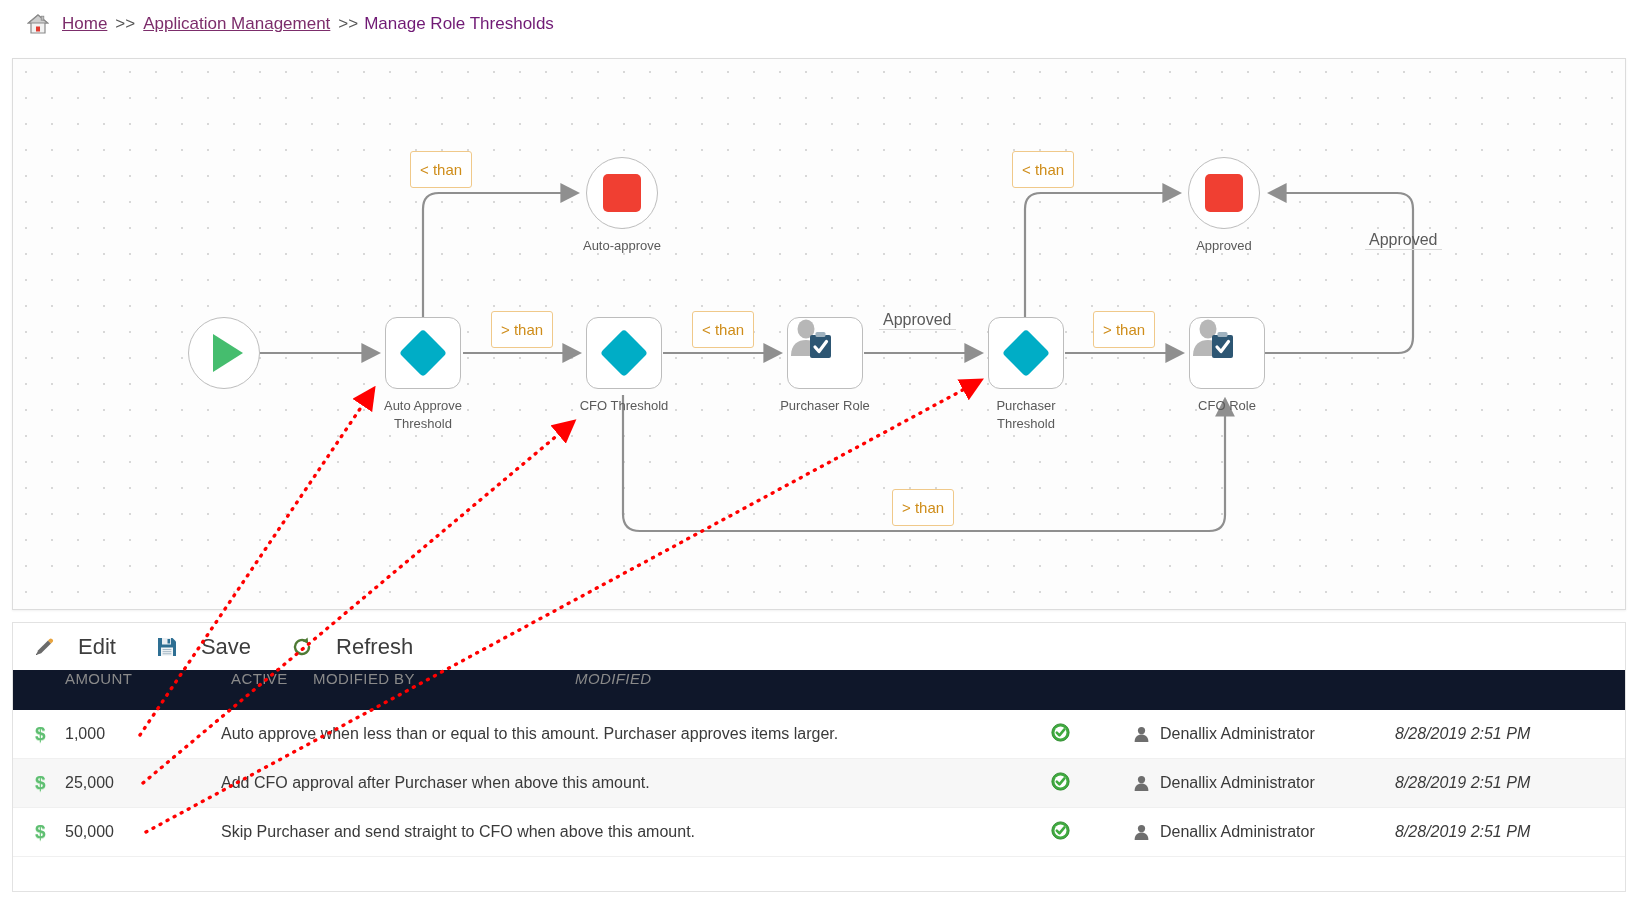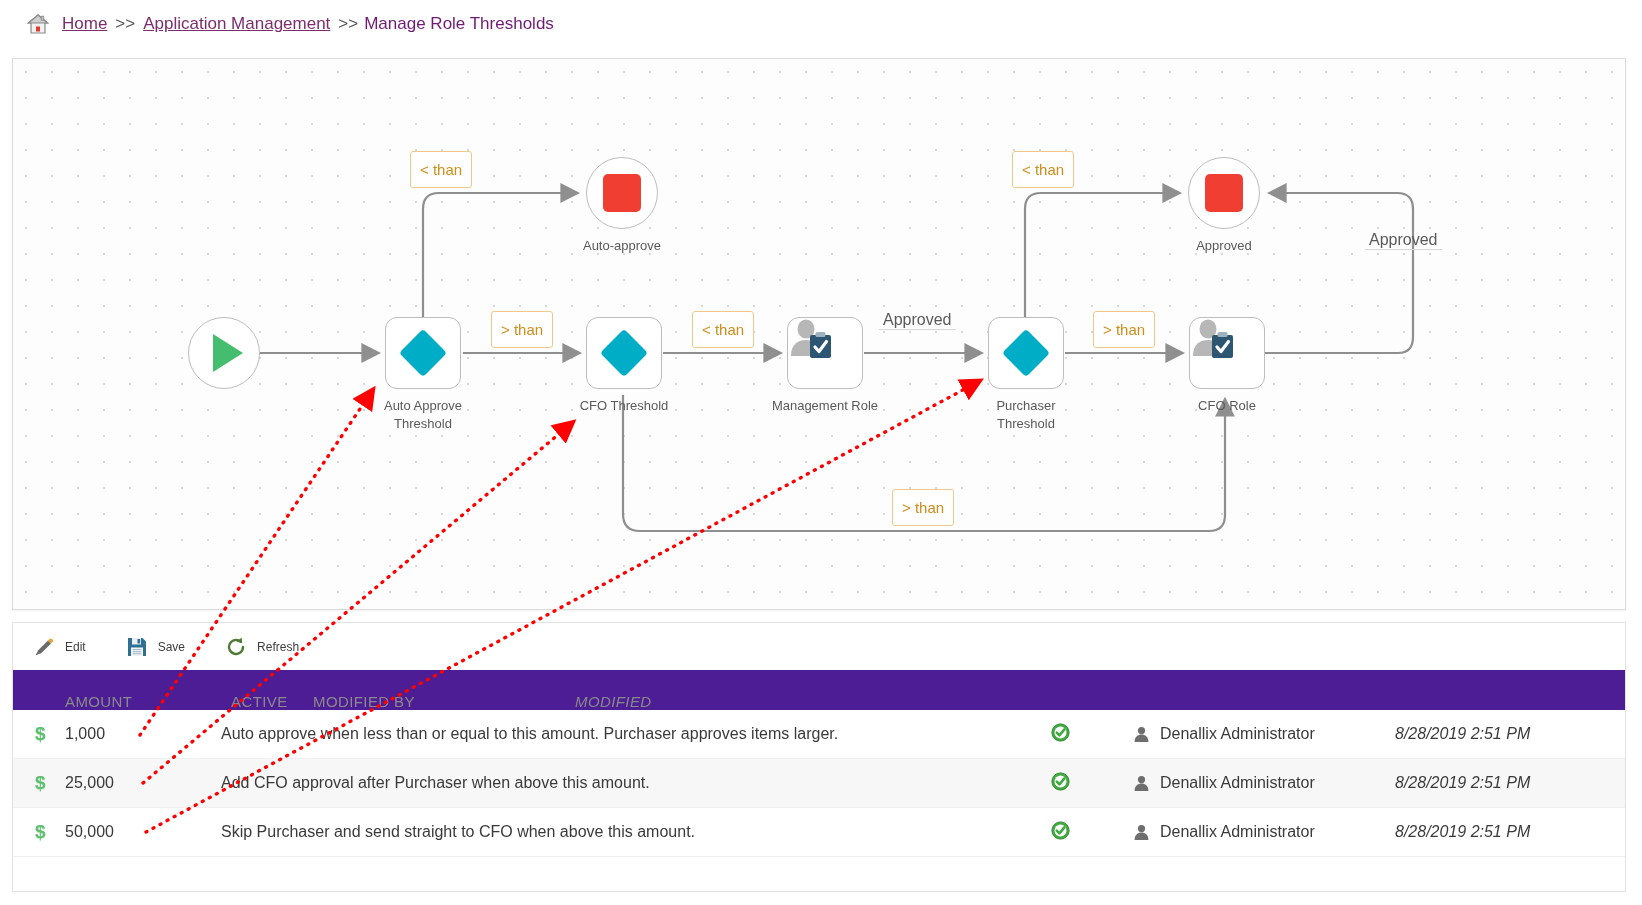--- a/index.html
+++ b/index.html
@@ -126,43 +126,43 @@
     border: 1px solid #e2e2e2;
     border-bottom: none;
     box-sizing: border-box;
     display: flex;
     align-items: center;
     padding-left: 20px;
   }
   .tb-btn {
     display: flex;
     align-items: center;
-    gap: 10px;
+    gap: 23px;
     margin-right: 40px;
     cursor: pointer;
-    font-size: 12px;
+    font-size: 22px;
     color: #3d3d3d;
   }
   .tb-btn svg { display: block; }
 
   
   .grid {
     position: absolute;
     left: 12px; top: 670px;
     width: 1614px; height: 222px;
     border: 1px solid #e2e2e2;
     border-top: none;
     box-sizing: border-box;
     background: #fff;
   }
   .grid-head {
     display: flex;
-    align-items: flex-end;
+    align-items: flex-start;
     height: 40px;
-    background: #4c1d95;
+    background: #0f172a;
     font-size: 15px;
     color: #8a8a8a;
     letter-spacing: .4px;
   }
   .grid-row {
     display: flex;
     align-items: center;
     height: 48px;
     font-size: 16px;
     color: #3a3a3a;
@@ -259,21 +259,21 @@
 
     <div class="node rect" style="left:774px; top:258px;">
       <svg width="46" height="42" viewBox="0 0 46 42">
         <ellipse cx="18" cy="11" rx="8.5" ry="9.5" fill="#b7b7b7"></ellipse>
         <path d="M3 38 C3 26 10 22 18 22 C26 22 33 26 33 38 Z" fill="#b7b7b7"></path>
         <rect x="22" y="17" width="21" height="23" rx="2" fill="#2d5673"></rect>
         <rect x="27.5" y="14" width="10" height="5" rx="1.6" fill="#9fb2bf"></rect>
         <path d="M27 29 L31 33.5 L38.5 23.5" stroke="#ffffff" stroke-width="3.2" fill="none" stroke-linecap="round" stroke-linejoin="round"></path>
       </svg>
     </div>
-    <div class="node-label" style="left:732px; top:338px; width:160px;">Management Role</div>
+    <div class="node-label" style="left:732px; top:338px; width:160px;">Purchaser Role</div>
 
     <div class="node rect" style="left:975px; top:258px;">
       <div class="diamond"></div>
     </div>
     <div class="node-label" style="left:935px; top:338px; width:156px;">Purchaser
 Threshold</div>
 
     <div class="node round" style="left:1175px; top:98px;">
       <div class="stop-sq"></div>
     </div>

